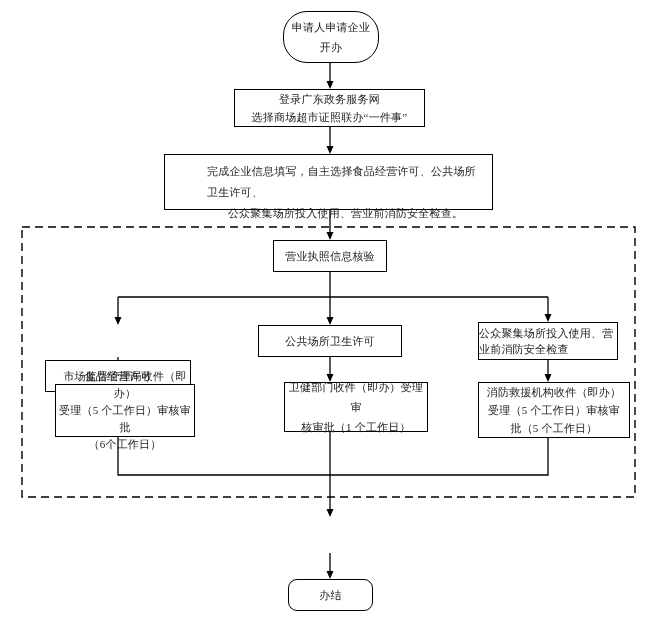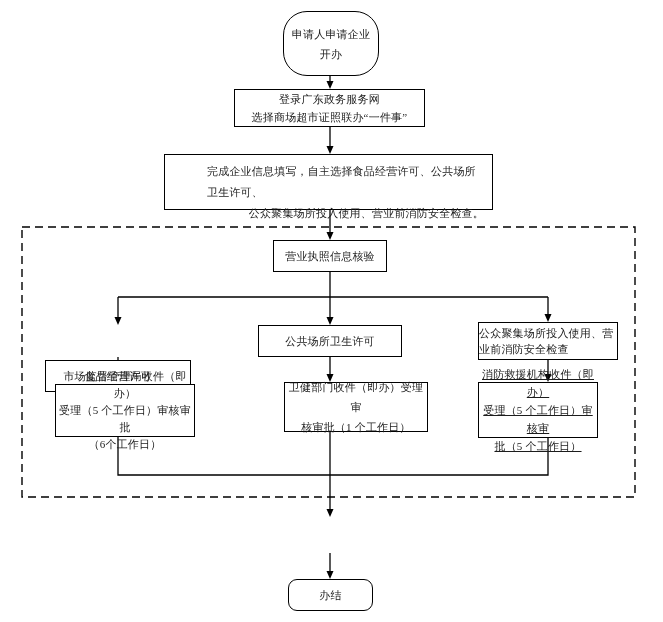--- a/index.html
+++ b/index.html
@@ -7,32 +7,32 @@
     position:relative;width:663px;height:622px;background:#ffffff;overflow:hidden;
     font-family:"Liberation Serif","DejaVu Serif",serif;color:#1c1c1c;
   }
   .connectors{position:absolute;left:0;top:0;z-index:1;}
   .node{
     position:absolute;z-index:2;box-sizing:border-box;background:#ffffff;
     border:1.3px solid #000;display:flex;flex-direction:column;
     justify-content:center;align-items:center;text-align:center;
     font-size:11px;line-height:17px;letter-spacing:0.2px;
   }
-  #n-start{left:283px;top:11px;width:96px;height:65px;border-radius:24px;line-height:20px;}
+  #n-start{left:283px;top:11px;width:96px;height:52px;border-radius:24px;line-height:20px;}
   #n-login{left:234px;top:89px;width:191px;height:38px;line-height:18px;}
   #n-fill{left:164px;top:154px;width:329px;height:56px;justify-content:flex-start;
-          align-items:flex-end;text-align:left;padding:6px 8px 0 42px;line-height:21px;}
+          align-items:center;text-align:left;padding:6px 8px 0 42px;line-height:21px;}
   #n-verify{left:273px;top:240px;width:114px;height:32px;}
   #n-food{left:45px;top:325px;width:146px;height:32px;margin-top:35px;}
   #n-public{left:258px;top:325px;width:144px;height:32px;}
   #n-fireuse{left:478px;top:322px;width:140px;height:38px;align-items:flex-start;
              text-align:left;line-height:16px;}
   #n-market{left:55px;top:384px;width:140px;height:53px;line-height:17px;}
   #n-health{left:258px;top:382px;width:144px;height:50px;line-height:20px;margin-left:26px;}
-  #n-fire{left:478px;top:382px;width:120px;height:56px;line-height:18px;text-decoration:underline;}
+  #n-fire{left:478px;top:382px;width:152px;height:56px;line-height:18px;}
   #n-issue{left:158px;top:517px;width:384px;height:36px;line-height:17px;}
   #n-end{left:288px;top:579px;width:85px;height:32px;border-radius:9px;}
 </style>
 </head>
 <body>
 
 <div class="canvas">
 
   <svg class="connectors" width="663" height="622" viewBox="0 0 663 622">
     <defs>

